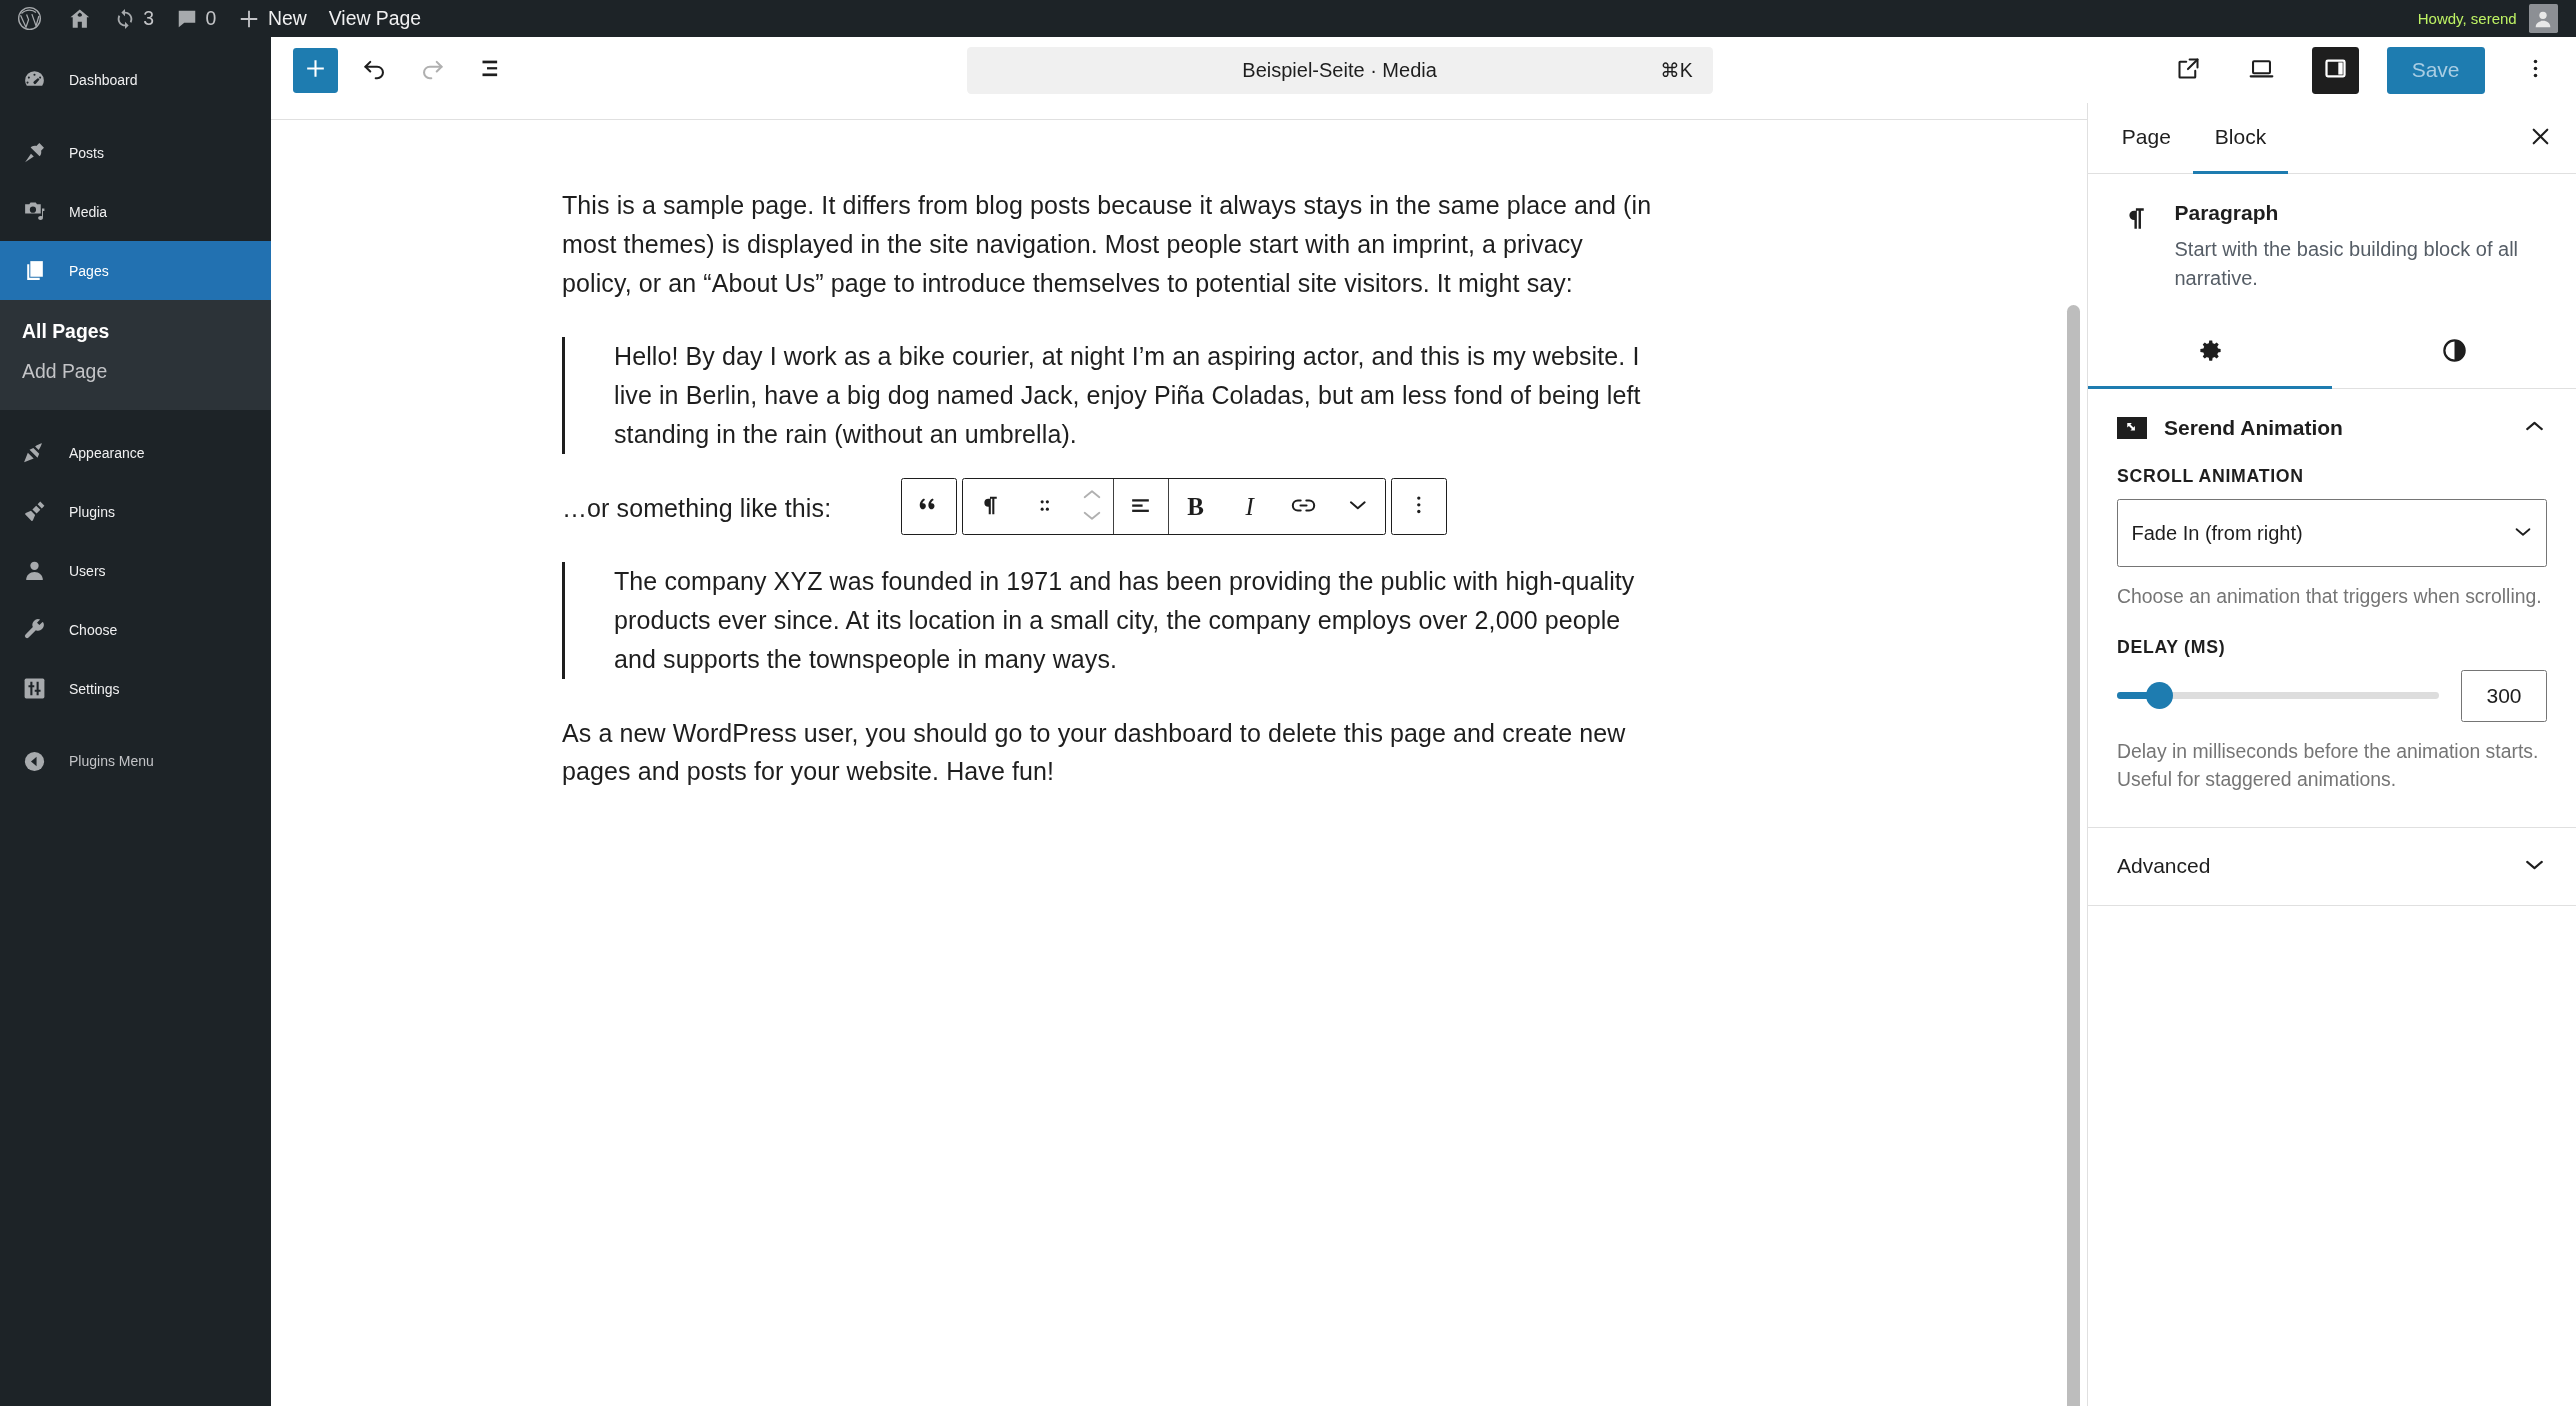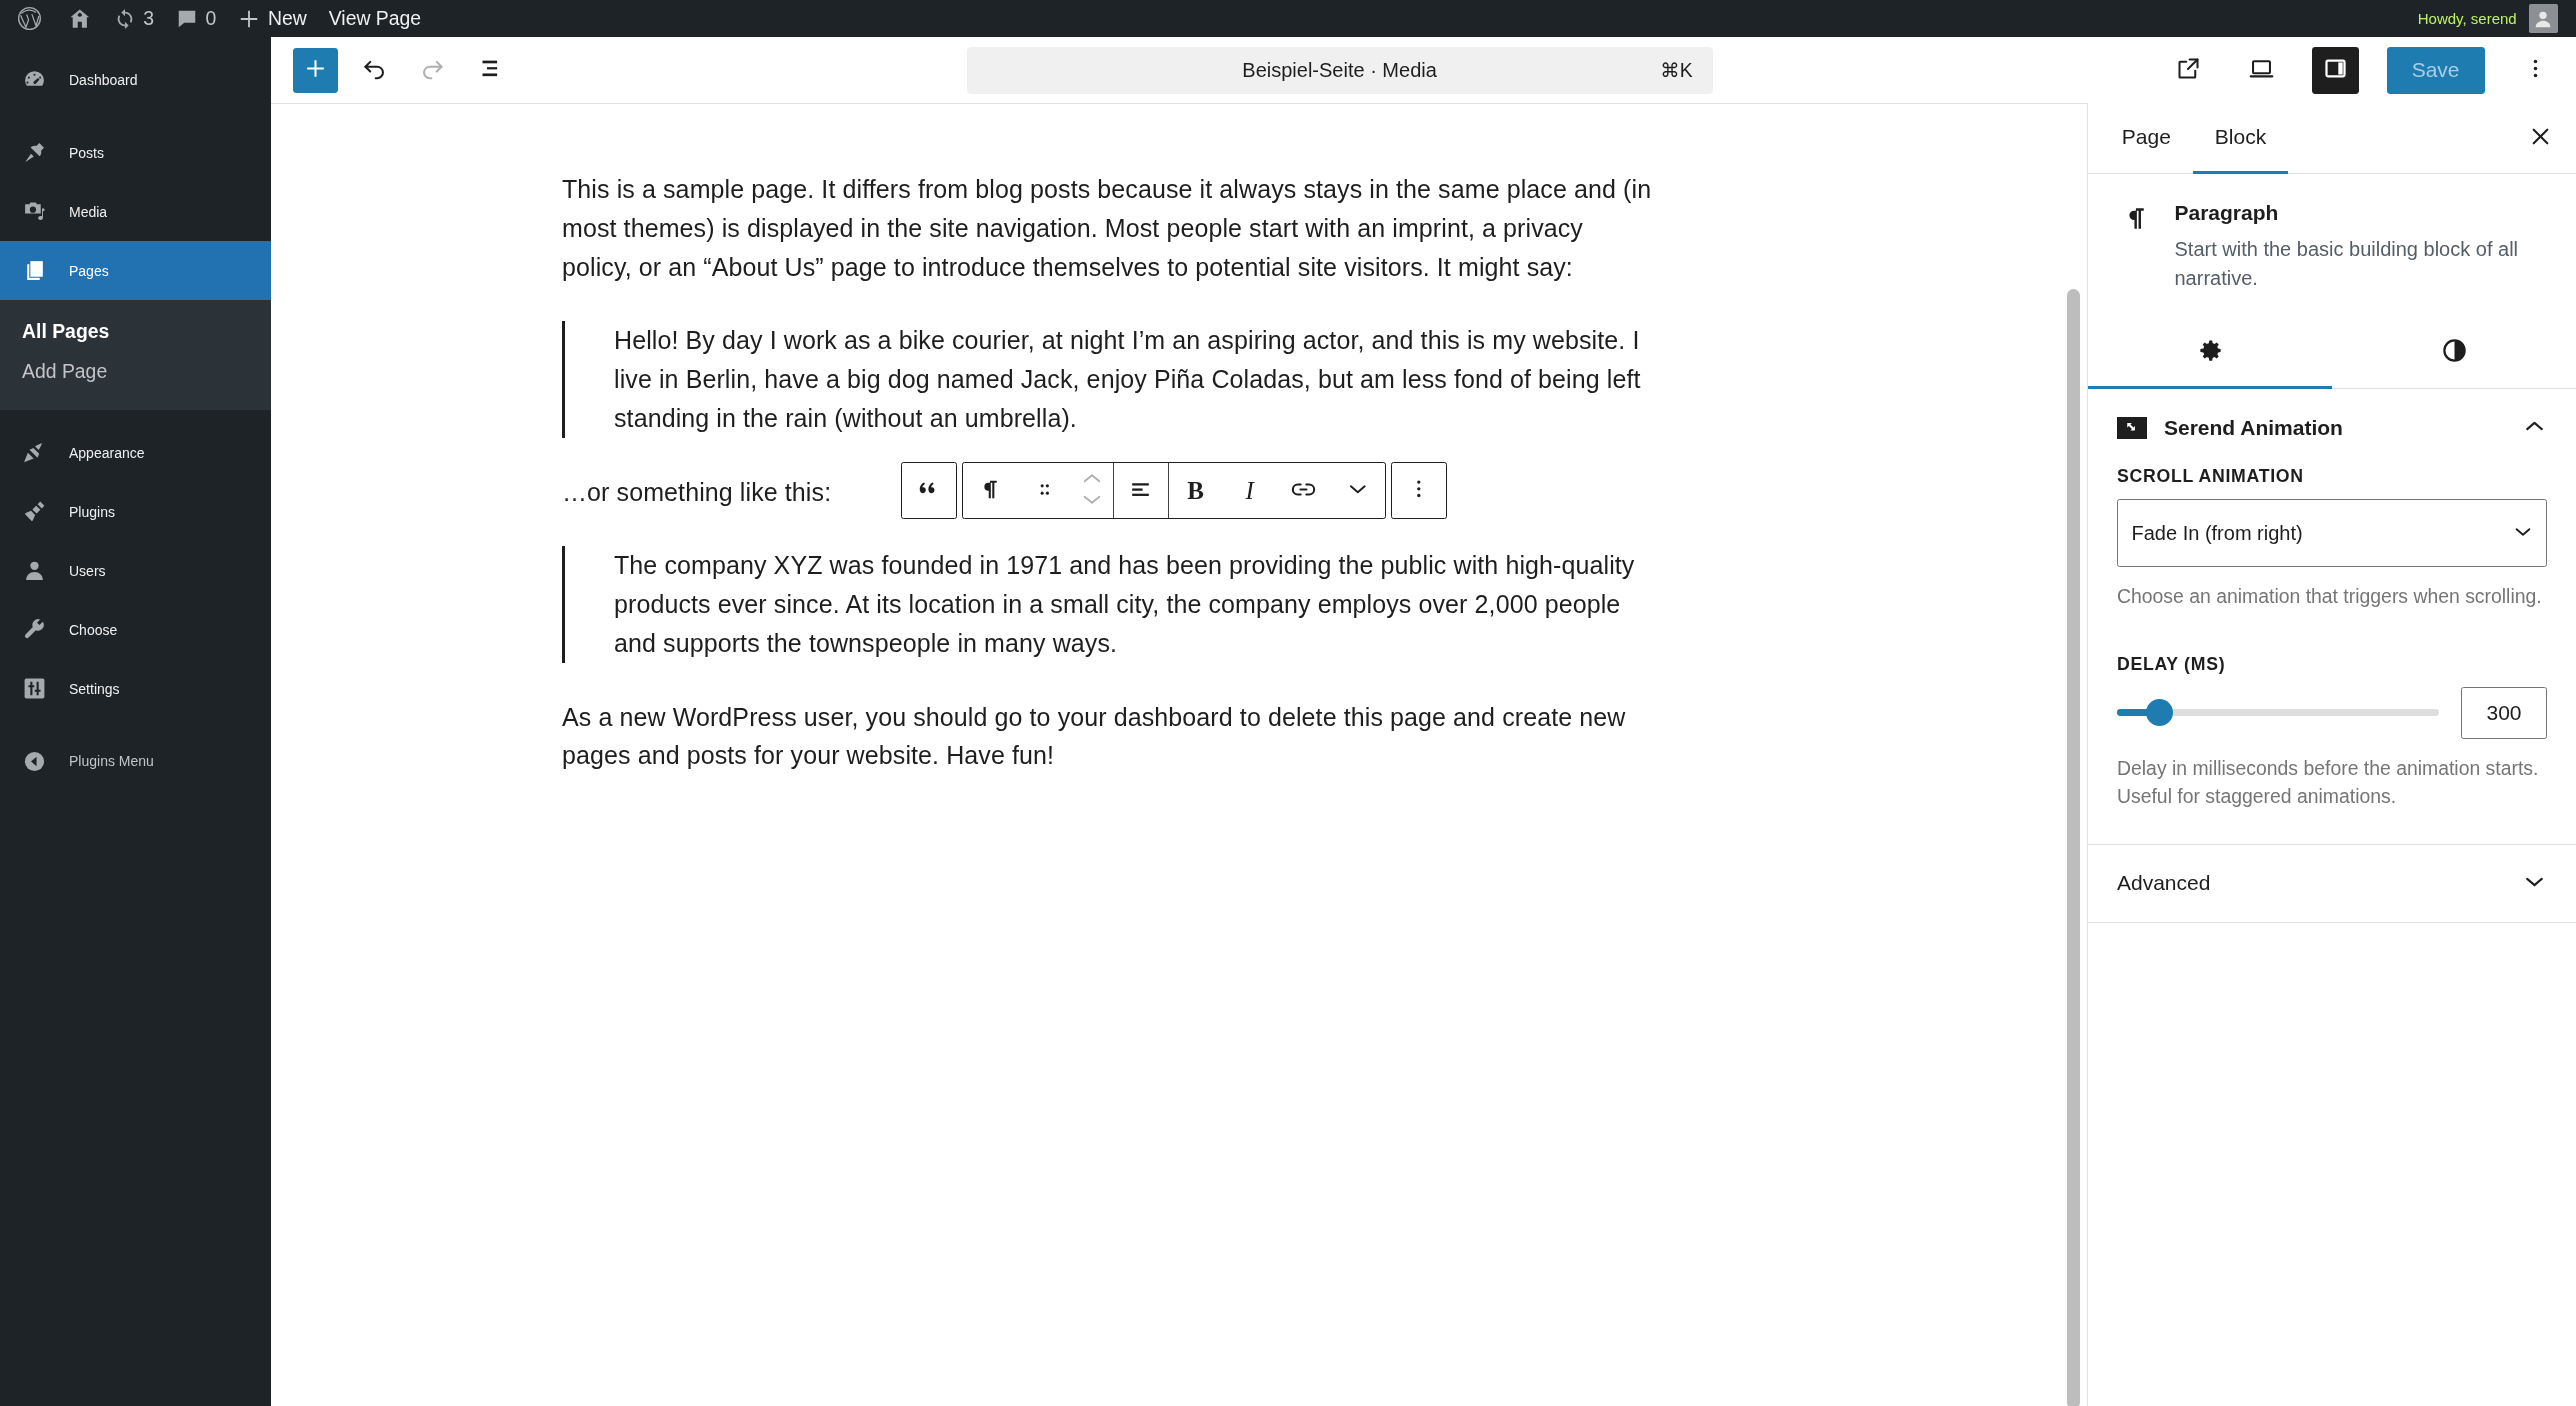--- a/index.html
+++ b/index.html
@@ -96,20 +96,21 @@
     height: 47px; padding: 0 25px; background: #1e7cb0; color: #a9cde3;
     border: none; border-radius: 3.4px; font-size: 21px; cursor: pointer;
   }
 
   
   .editor-body { flex: 1; display: flex; position: relative; overflow: hidden; }
 
   .canvas {
     position: relative; flex: 1; background: #fff; overflow: hidden;
     border-top: 0.8px solid #e0e0e0;
+    margin-top: 16px;
   }
   .canvas-inner { position: relative; padding: 66px 0 0 0; }
   .content { width: 1095px; margin-left: 291px; }
   .content p {
     font-size: 25px; line-height: 1.55; color: #1e1e1e; margin-bottom: 35px;
     letter-spacing: 0.1px;
   }
   blockquote.wp-quote {
     border-left: 3.4px solid #1e1e1e; padding-left: 49px;
     margin: 0 0 35px 0;
@@ -657,21 +658,21 @@
               </select>
               <span class="select-chev">
                 <svg width="22" height="22" viewBox="0 0 24 24" fill="none" stroke="currentColor" stroke-width="2" stroke-linecap="round" stroke-linejoin="round">
                     <path d="M5 9.5 12 15.5 19 9.5"></path>
                   </svg>
               </span>
             </div>
             <div class="help">Choose an animation that triggers when scrolling.</div>
           </div>
 
-          <div style="margin-top:44px">
+          <div style="margin-top:27px">
             <div class="field-label">DELAY (MS)</div>
             <div class="range-row">
               <div class="range-track">
                 <div class="range-bg"></div>
                 <div class="range-fill"></div>
                 <div class="range-thumb"></div>
               </div>
               <input class="num-input" type="text" value="300" style="">
             </div>
             <div class="help">Delay in milliseconds before the animation starts. Useful for staggered animations.</div>

